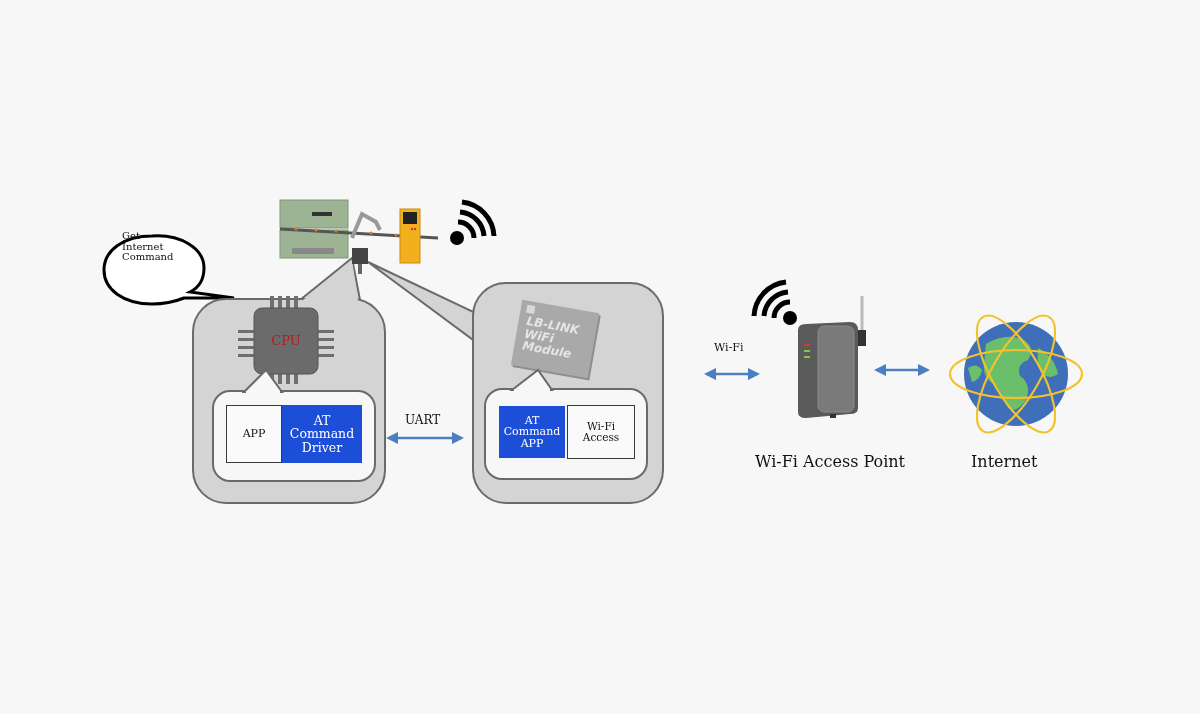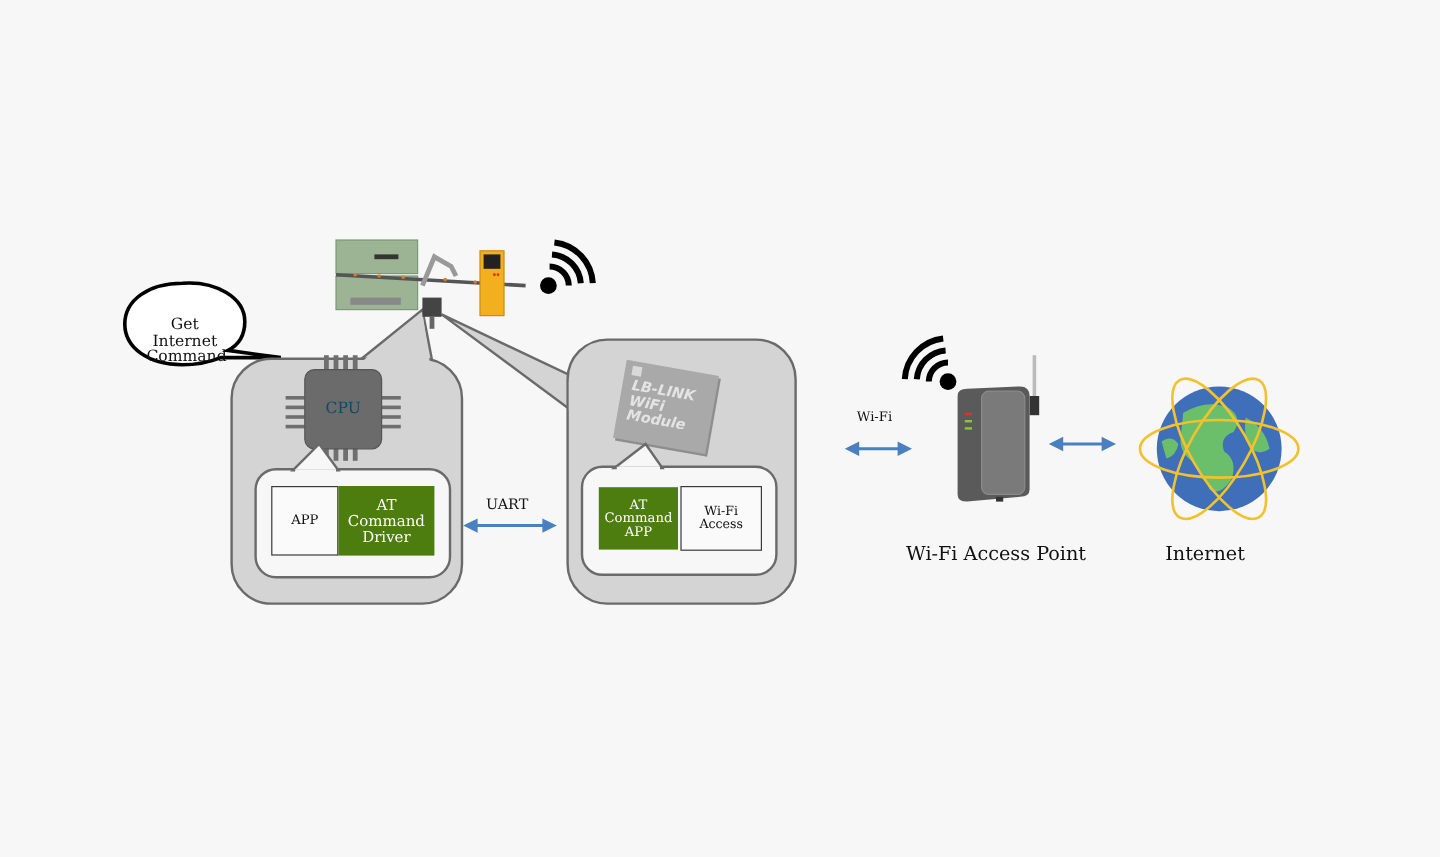--- a/index.html
+++ b/index.html
@@ -2,31 +2,31 @@
 <html><head>
 <meta charset="utf-8">
 <style>
   html,body{margin:0;padding:0;}
   body{width:1200px;height:714px;background:#f7f7f7;position:relative;overflow:hidden;font-family:"DejaVu Serif",serif;}
   .abs{position:absolute;}
   .panel{position:absolute;background:#d4d4d4;border:2px solid #6a6a6a;border-radius:34px;}
   .inner{position:absolute;background:#f7f7f7;border:2px solid #6a6a6a;border-radius:18px;}
   .box{position:absolute;display:flex;align-items:center;justify-content:center;text-align:center;font-family:"DejaVu Serif",serif;line-height:1.05;}
   .white-box{background:#fafafa;border:1.5px solid #3a3a3a;color:#111;font-size:11px;}
-  .orange-box{background:#4d7c0f;color:#fff;font-size:12.5px;}
+  .orange-box{background:#1d4ed8;color:#fff;font-size:12.5px;}
   .label{position:absolute;font-family:"DejaVu Serif",serif;color:#111;white-space:nowrap;}
   svg{position:absolute;overflow:visible;}
 </style>
 </head>
 <body>
 
 <svg style="left:100px;top:232px;" width="140" height="80">
   <path d="M52,4 C80,2 104,16 104,36 C104,48 98,56 90,60 L134,66 L84,66 C74,70 62,72 52,72 C24,72 4,58 4,38 C4,18 24,4 52,4 Z" fill="#fff" stroke="#000" stroke-width="3"></path>
 </svg>
-<div class="label" style="left:122px;top:264px;width:64px;text-align:center;font-size:13px;line-height:1.05;">
+<div class="label" style="left:122px;top:231px;width:64px;font-size:10px;line-height:1.05;">
   <div>Get</div>
   <div>Internet</div>
   <div>Command</div>
 </div>
 
 <svg style="left:0;top:0;" width="1200" height="714">
   <polygon points="300,300 352,258 360,300" fill="#d4d4d4" stroke="#6a6a6a" stroke-width="2"></polygon>
   <polygon points="368,262 480,345 482,316" fill="#d4d4d4" stroke="#6a6a6a" stroke-width="2"></polygon>
 </svg>
 
@@ -49,21 +49,21 @@
       <rect x="2" y="42" width="16" height="3"></rect>
       <rect x="2" y="50" width="16" height="3"></rect>
       <rect x="2" y="58" width="16" height="3"></rect>
     <rect x="82" y="34" width="16" height="3"></rect>
       <rect x="82" y="42" width="16" height="3"></rect>
       <rect x="82" y="50" width="16" height="3"></rect>
       <rect x="82" y="58" width="16" height="3"></rect>
   </g>
   <rect x="18" y="12" width="64" height="66" rx="8" fill="#6b6b6b" stroke="#555" stroke-width="1"></rect>
 </svg>
-<div class="label" style="left:254px;top:333px;width:64px;text-align:center;color:#0c4a6e;font-size:13px;">CPU</div>
+<div class="label" style="left:254px;top:333px;width:64px;text-align:center;color:#b91c1c;font-size:13px;">CPU</div>
 
 <div class="inner" style="left:212px;top:390px;width:160px;height:88px;"></div>
 <svg style="left:0;top:0;" width="1200" height="714">
   <polygon points="244,392 266,370 282,392" fill="#f7f7f7" stroke="#6a6a6a" stroke-width="2"></polygon>
   <rect x="246" y="391" width="34" height="4" fill="#f7f7f7"></rect>
 </svg>
 <div class="box white-box" style="left:226px;top:405px;width:54px;height:56px;">
   <span>APP</span>
 </div>
 <div class="box orange-box" style="left:282px;top:405px;width:80px;height:58px;">

